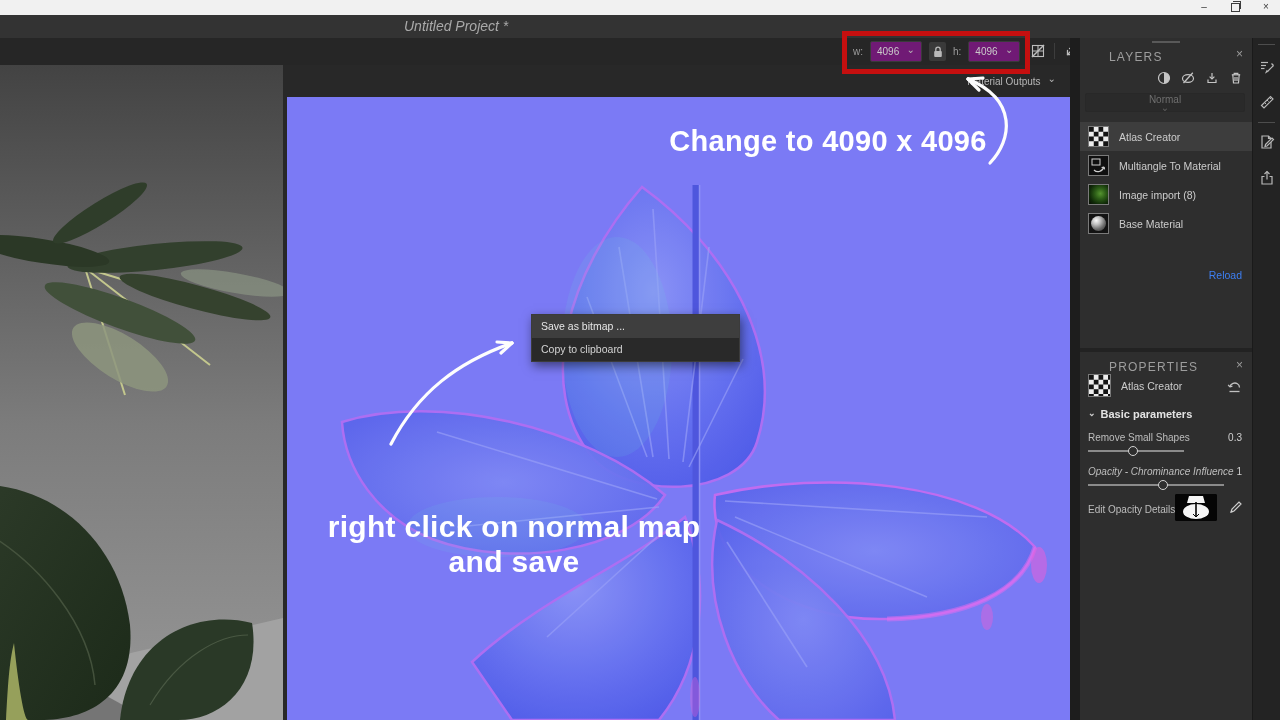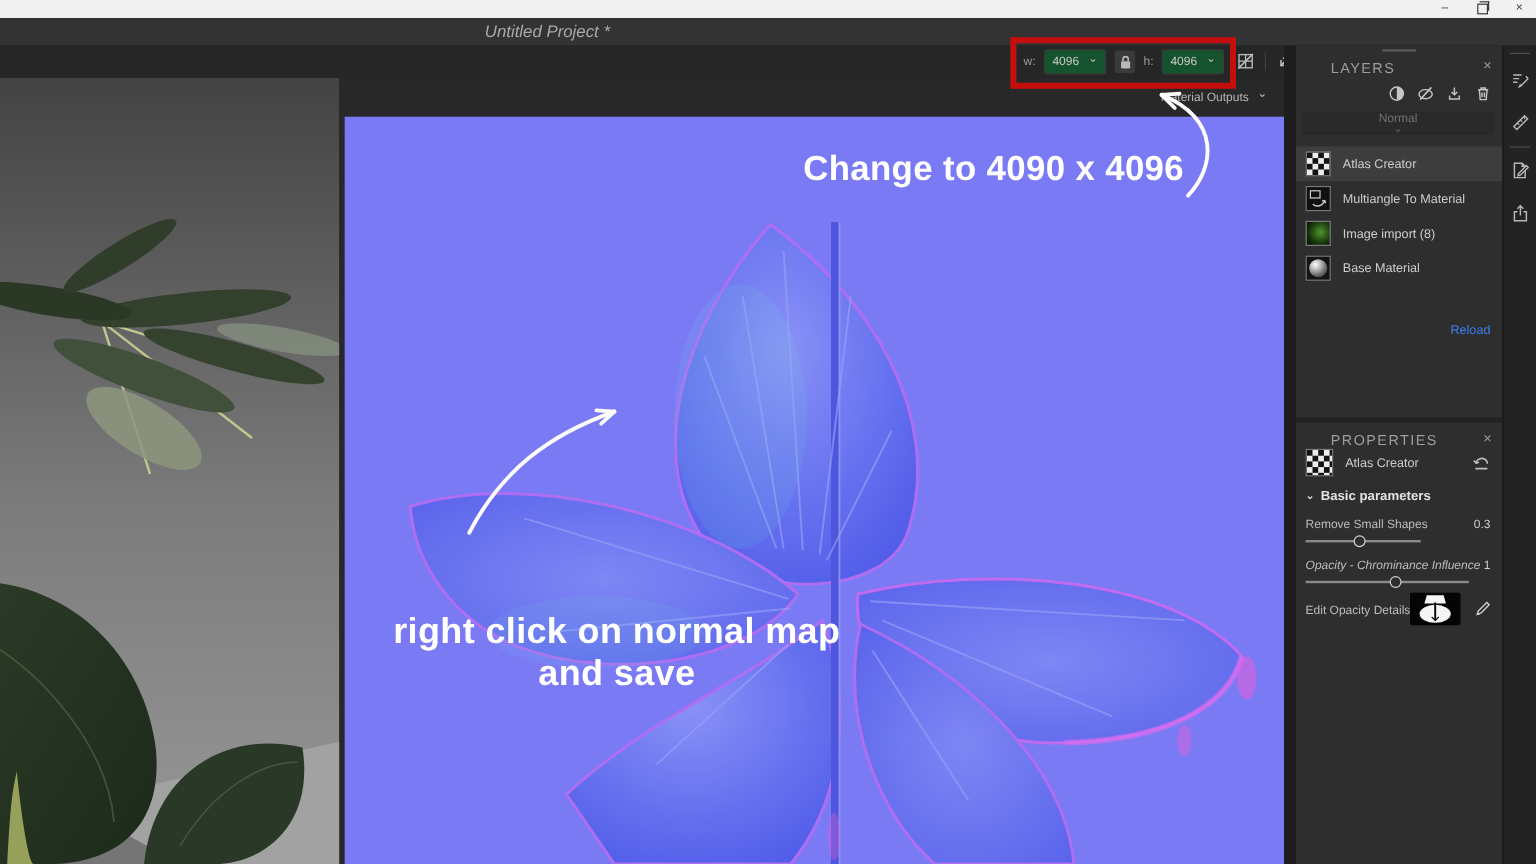--- a/index.html
+++ b/index.html
@@ -14,21 +14,21 @@
   .maxbox::before{content:"";position:absolute;left:1px;top:-3px;width:7px;height:7px;border:1px solid #3c3c3c;border-bottom:none;border-left:none;}
 
   
   .app-bar{position:absolute;left:0;top:15px;width:1280px;height:23px;background:#333;}
   .app-title{position:absolute;left:404px;top:0;line-height:23px;font-size:14px;font-style:italic;color:#a9a9a9;}
 
   
   .toolbar{position:absolute;left:0;top:38px;width:1070px;height:27px;background:#262626;border-bottom:1px solid #1d1d1d;}
   .size-group{position:absolute;left:853px;top:3px;height:21px;display:flex;align-items:center;gap:7px;}
   .tb-label{font-size:10px;color:#9c9c9c;}
-  .tb-select{width:52px;height:21px;box-sizing:border-box;background:#14532d;border:1px solid #3a3a3a;border-radius:2px;
+  .tb-select{width:52px;height:21px;box-sizing:border-box;background:#701a75;border:1px solid #3a3a3a;border-radius:2px;
              display:flex;align-items:center;justify-content:space-between;padding:0 6px;color:#cacaca;font-size:10px;cursor:pointer;}
   .chev{font-size:10px;color:#b5b5b5;line-height:1;transform:translateY(-2px);}
   .lock-badge{width:17px;height:19px;background:#3a3a3a;border-radius:2px;display:flex;align-items:center;justify-content:center;}
   .tb-icons{position:absolute;left:1030px;top:5px;display:flex;align-items:center;gap:8px;}
   .vsep{width:1px;height:16px;background:#3d3d3d;}
   .icon-svg{display:block;}
 
   
   .leftpane{position:absolute;left:0;top:65px;width:283px;height:655px;overflow:hidden;}
 
@@ -232,20 +232,24 @@
 
         <ellipse cx="330" cy="250" rx="55" ry="110" fill="#6ad9e2" opacity="0.12"></ellipse>
         <ellipse cx="210" cy="430" rx="90" ry="30" fill="#6ad9e2" opacity="0.10"></ellipse>
         <path d="M748 450 C735 495 680 520 600 522" stroke="#e26df0" stroke-width="5" fill="none" opacity="0.5"></path>
         <ellipse cx="752" cy="468" rx="8" ry="18" fill="#e75fd8" opacity="0.55"></ellipse>
         <ellipse cx="700" cy="520" rx="6" ry="13" fill="#e75fd8" opacity="0.45"></ellipse>
         <ellipse cx="408" cy="600" rx="5" ry="20" fill="#e75fd8" opacity="0.35"></ellipse>
       </svg>
     </div>
 
+    <div class="context-menu" style="position:absolute;left:248px;top:249px;">
+      <div class="cm-item hl">Save as bitmap ...</div>
+      <div class="cm-item">Copy to clipboard</div>
+    </div>
   </div>
 
   <div class="gapcol"></div>
 
   <div class="panelcol">
     <div class="grab-line"></div>
 
     <div>
       <span class="panel-title" style="top:12px;">LAYERS</span>
       <span class="close-x" style="top:10px;">×</span>

